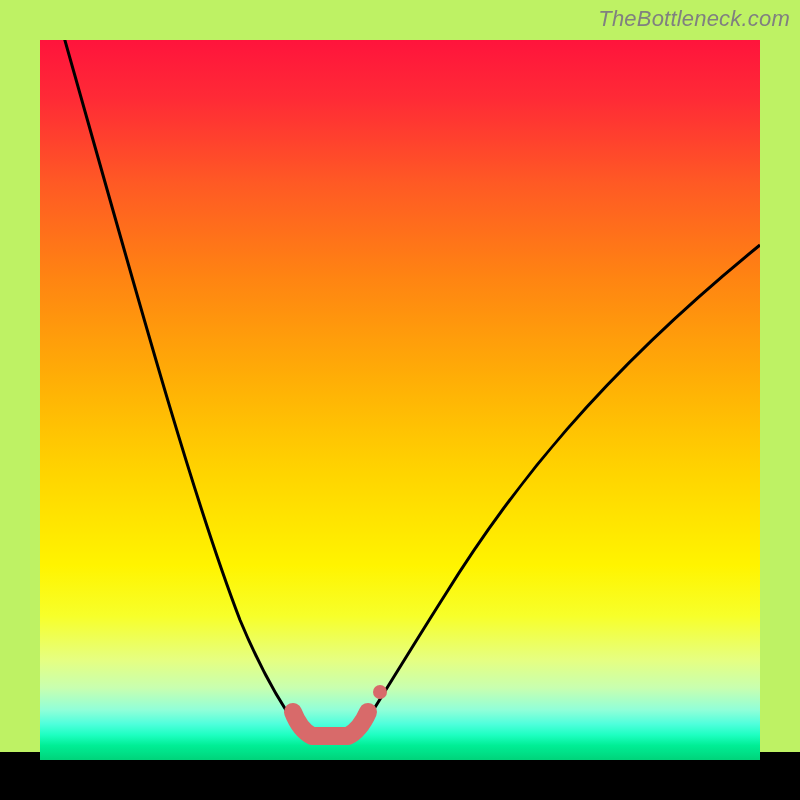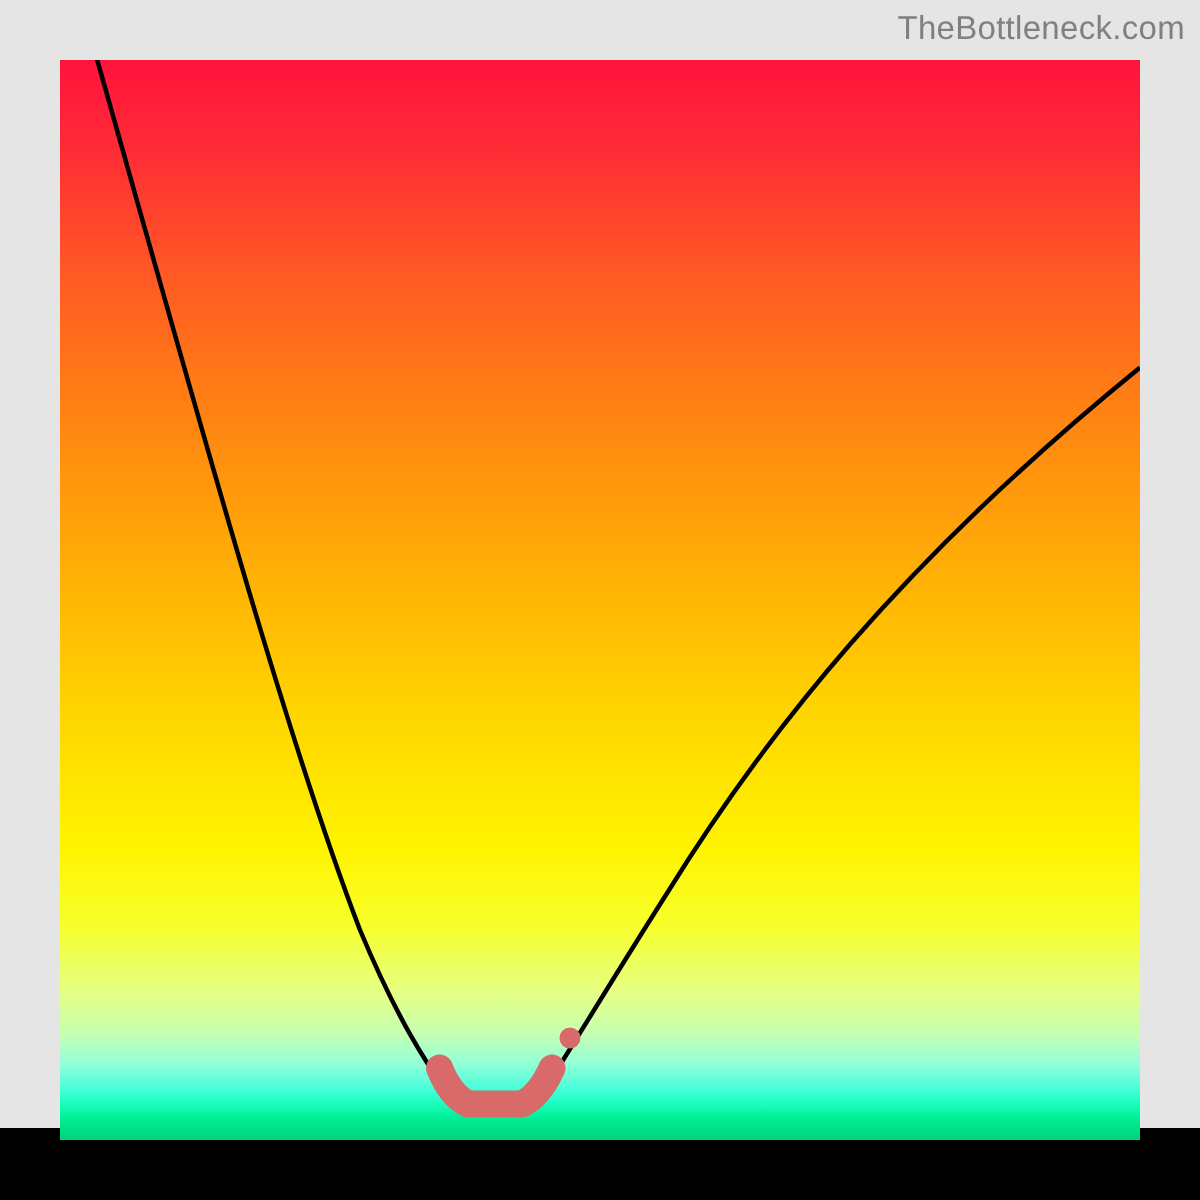--- a/index.html
+++ b/index.html
@@ -8,21 +8,22 @@
     width: 800px;
     height: 800px;
     overflow: hidden;
     background: #000;
     font-family: Arial, Helvetica, sans-serif;
   }
   .outer {
     position: relative;
     width: 800px;
     height: 752px;
-    background: #e5e5e5;
+    background: #bef264;
+    font-style: italic;
   }
   .plot-area {
     position: absolute;
     left: 40px;
     top: 40px;
     width: 720px;
     height: 720px;
     background: linear-gradient(
       to bottom,
       #ff143c 0%,

